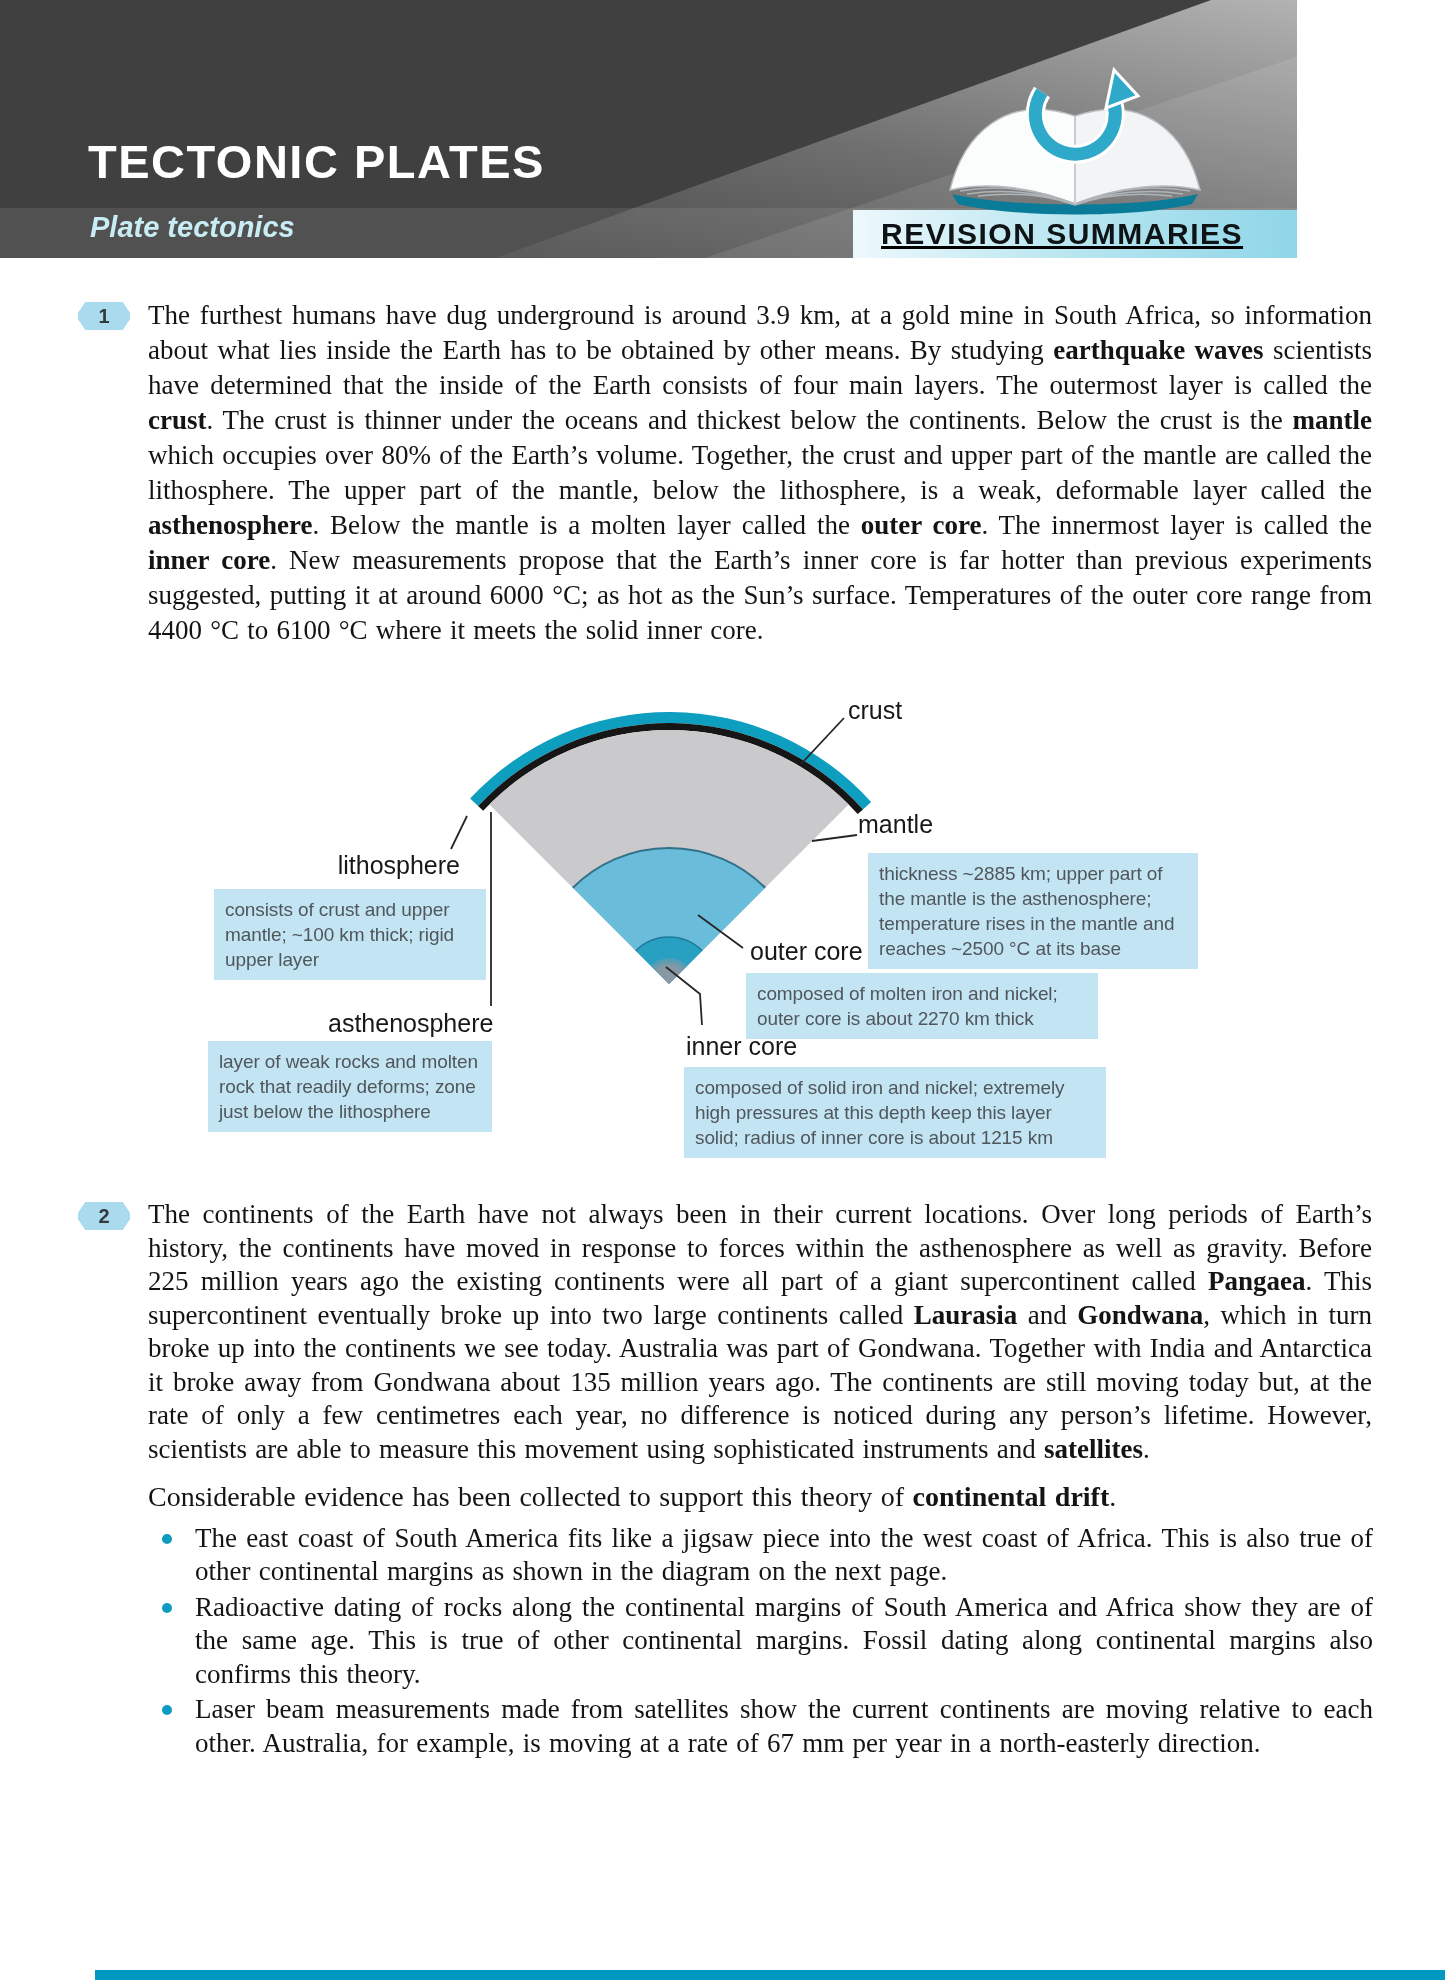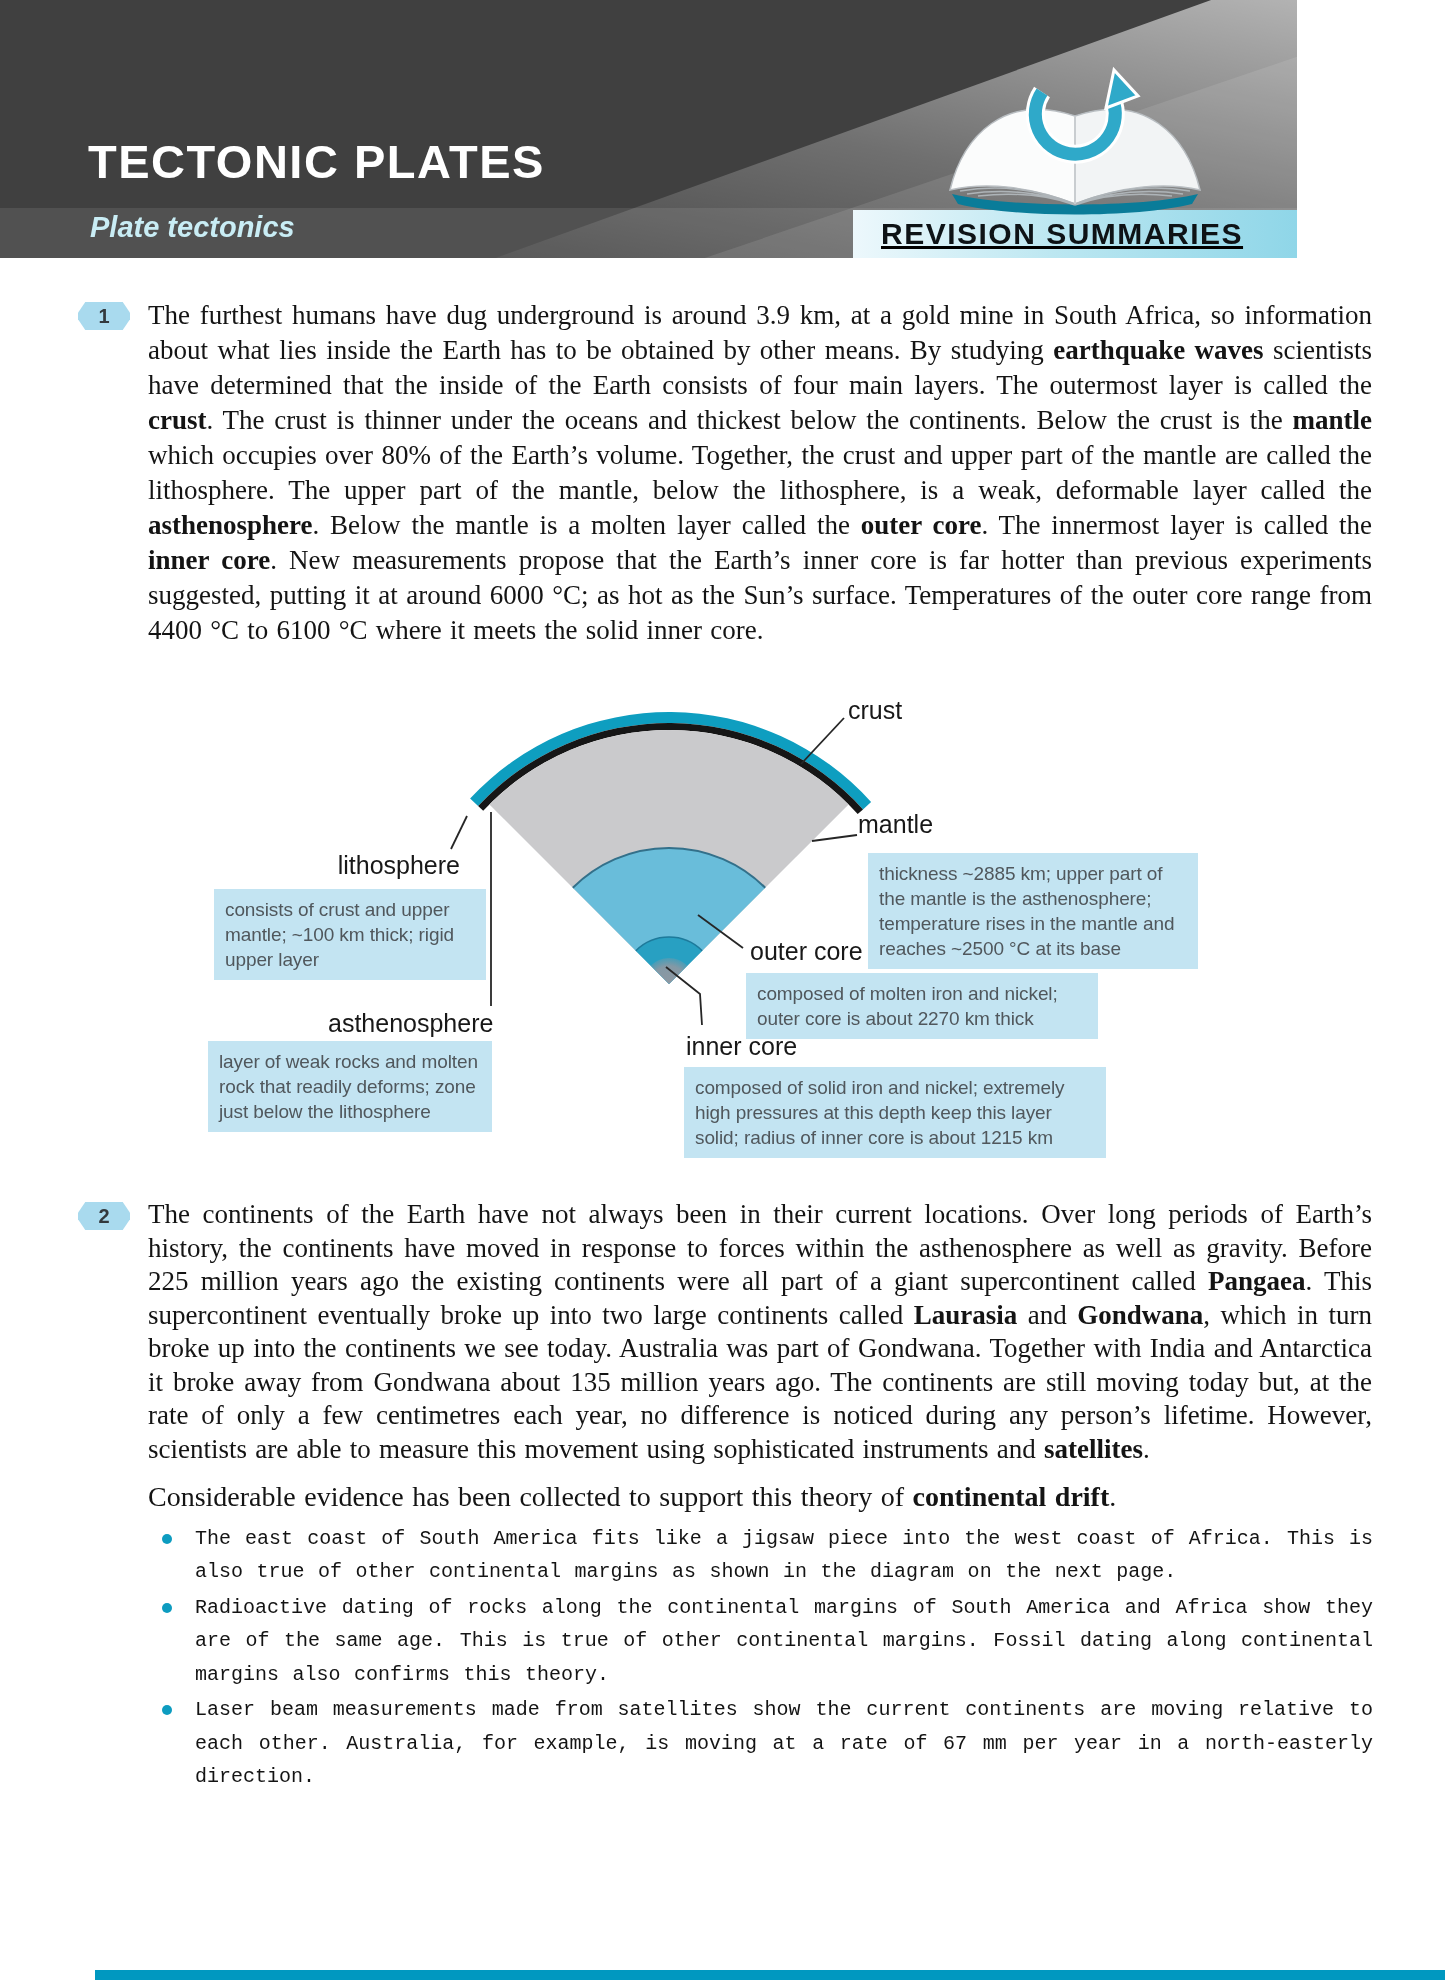--- a/index.html
+++ b/index.html
@@ -31,21 +31,21 @@
   .badge{flex:0 0 auto;width:52px;height:28px;margin-left:78px;margin-top:4px;background:#A9DAEE;
       clip-path:polygon(14% 0,86% 0,100% 38%,100% 62%,86% 100%,14% 100%,0 62%,0 38%);
       font-family:"Liberation Sans",sans-serif;font-size:20px;font-weight:700;color:#33393d;
       text-align:center;line-height:28px;}
   .ptext{width:1224px;margin-left:18px;font-size:27px;line-height:35px;color:#141414;
       text-align:justify;word-spacing:1.5px;}
   .p2 .ptext, .evidence, .bullet-text{line-height:33.5px;}
   .evidence{margin:14px 0 0 148px;width:1224px;font-size:28px;color:#141414;word-spacing:1.5px;}
   .bullets{margin-top:8px;}
   .bullet{position:relative;margin-left:195px;width:1178px;margin-bottom:2px;}
-  .bullet-text{font-size:20px;color:#141414;text-align:justify;word-spacing:1.5px;font-family:Liberation Mono, monospace;}
+  .bullet-text{font-size:27px;color:#141414;text-align:justify;word-spacing:1.5px;}
   .dot{position:absolute;left:-33px;top:12px;width:10px;height:10px;border-radius:50%;background:#0D9CC0;}
 
   
   .diagram{position:relative;width:1445px;height:474px;margin-top:48px;}
   .dg-svg{position:absolute;left:0;top:0;}
   .dg-label{position:absolute;font-family:"Liberation Sans",sans-serif;font-size:25px;color:#181818;white-space:nowrap;}
   .callout{position:absolute;background:#C3E4F2;color:#50575C;font-family:"Liberation Sans",sans-serif;
       font-size:19px;line-height:25px;padding:8px 11px;letter-spacing:-0.1px;}
 
   

